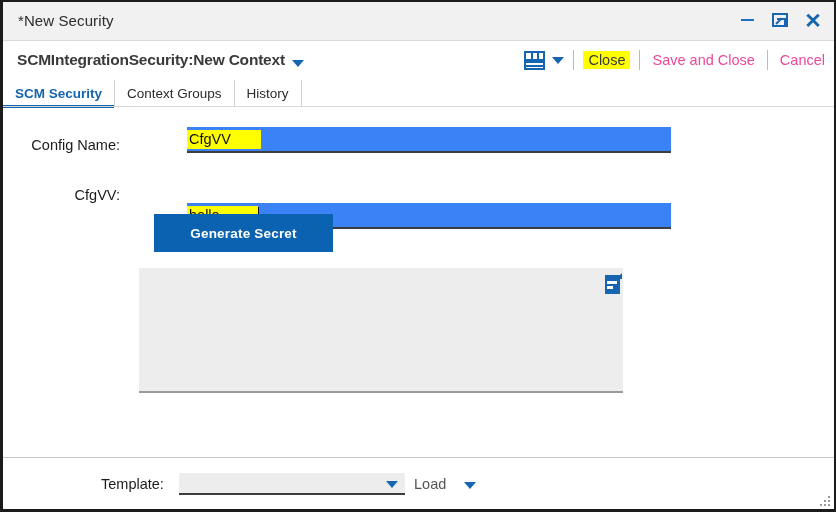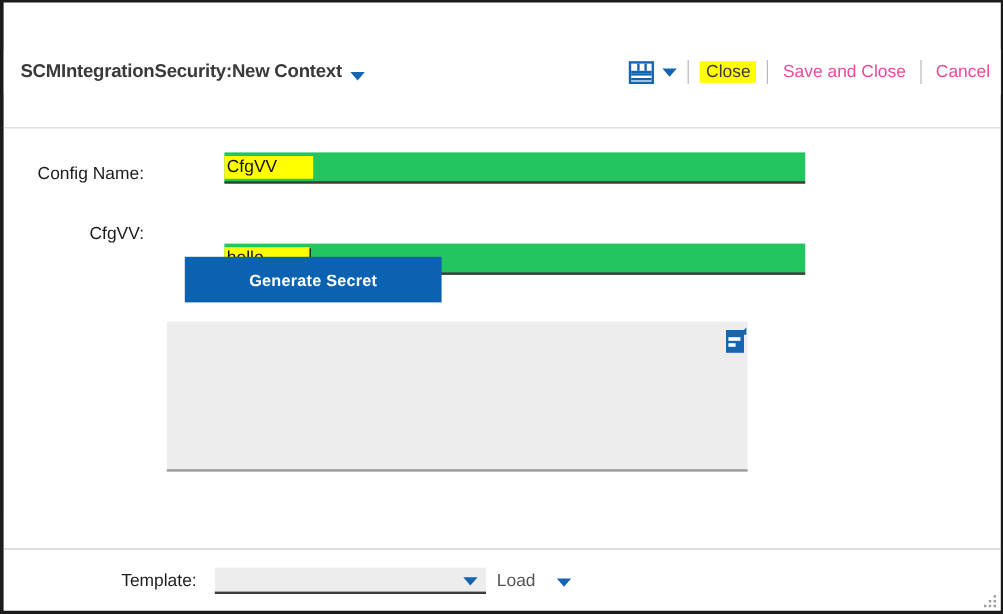--- a/index.html
+++ b/index.html
@@ -248,21 +248,21 @@
   }
   .flabel {
     position: absolute;
     text-align: right;
     font-size: 14.5px;
     color: #1c1c1c;
     white-space: nowrap;
   }
   .text-field {
     position: relative;
-    background: #22c55e;
+    background: #3b82f6;
     border: none;
     border-bottom: 2px solid #3d3d3d;
     height: 26px;
     box-sizing: border-box;
     display: flex;
     align-items: center;
     cursor: text;
   }
   .fval {
     font-size: 14.5px;
@@ -407,20 +407,34 @@
     position: absolute;
     width: 2px; height: 2px;
     background: #9a9a9a;
   }
 </style>
 </head>
 <body>
 
 <div id="app">
 
+  <div class="titlebar">
+    <div class="title-text">*New Security</div>
+    <div class="win-btns">
+      <div class="win-btn">
+        <span class="ic-min"></span>
+      </div>
+      <div class="win-btn">
+        <span class="ic-restore"></span>
+      </div>
+      <div class="win-btn">
+        <span class="ic-close">✕</span>
+      </div>
+    </div>
+  </div>
 
   <div class="cmdbar">
     <div class="record-title">SCMIntegrationSecurity:New Context</div>
     <div class="record-caret"></div>
 
     <div class="cmd-right">
       <div class="grid-icon">
         <span class="gtop">
             <i></i>
             <i></i>
@@ -432,36 +446,47 @@
       <div class="small-caret"></div>
       <div class="cmd-sep"></div>
       <div class="cmd-link hl">Close</div>
       <div class="cmd-sep"></div>
       <div class="cmd-link">Save and Close</div>
       <div class="cmd-sep"></div>
       <div class="cmd-link">Cancel</div>
     </div>
   </div>
 
+  <div class="tabs">
+    <div class="tab active">
+      <span>SCM Security</span>
+    </div>
+    <div class="tab">
+      <span>Context Groups</span>
+    </div>
+    <div class="tab">
+      <span>History</span>
+    </div>
+  </div>
   <div class="tabs-rule"></div>
 
   <div class="form">
 
     <div class="flabel" style="left:0;width:117px;top:30px;">Config Name:</div>
     <div class="text-field" style="left:136px;top:20px;width:484px;">
       <span class="fval pad-r">CfgVV</span>
     </div>
 
     <div class="flabel" style="left:0;width:117px;top:80px;">CfgVV:</div>
     <div class="text-field" style="left:136px;top:70px;width:484px;">
       <span class="fval pad-r2">hello</span>
       <span class="caret-bar"></span>
     </div>
 
-    <div class="gen-btn" style="left:151px;top:107px;width:214px;height:38px;">Generate Secret</div>
+    <div class="gen-btn" style="left:151px;top:107px;width:179px;height:38px;">Generate Secret</div>
 
     <div class="desc-box" style="left:136px;top:161px;width:484px;height:125px;">
       <span></span>
     </div>
     <div class="doc-icon" style="left:602px;top:166px;">
       <span class="fold"></span>
       <span class="page"></span>
       <span class="l1"></span>
       <span class="l2"></span>
     </div>

